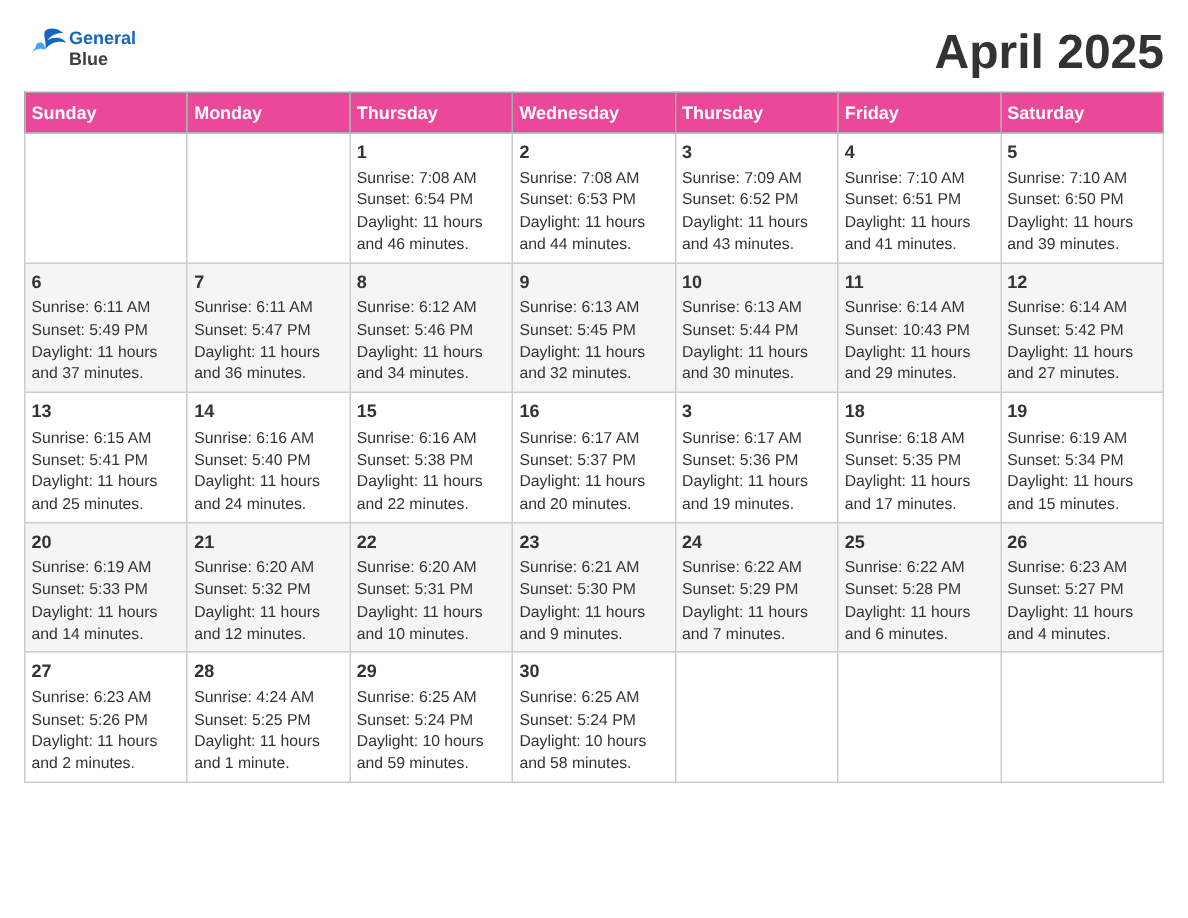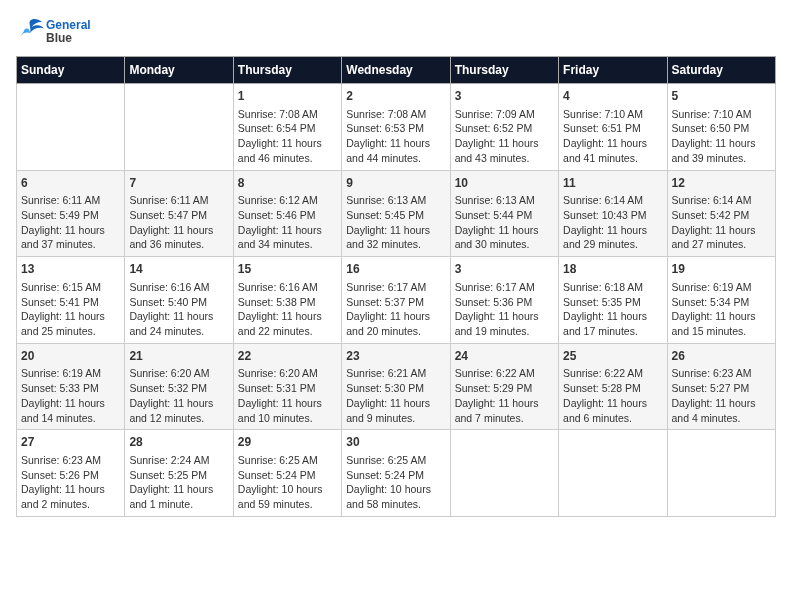--- a/index.html
+++ b/index.html
@@ -45,21 +45,21 @@
     .location-title {
       font-size: 14px;
       color: #444;
     }
     table {
       width: 100%;
       border-collapse: collapse;
       font-size: 11px;
     }
     thead th {
-      background-color: #0f172a;
+      background-color: #ec4899;
       color: #fff;
       padding: 6px 4px;
       text-align: left;
       font-size: 12px;
       font-weight: bold;
       border: 1px solid #aaa;
     }
     tbody td {
       border: 1px solid #ccc;
       vertical-align: top;
@@ -101,20 +101,21 @@
       </svg>
     </div>
     <div>
       <div class="logo-text">
         <span>General</span><br>
         <span style="color:#404040">Blue</span>
       </div>
     </div>
   </div>
   <div class="title-area">
+    <div class="month-title">April 2025</div>
   </div>
 </div>
 
 <table>
   <thead>
     <tr>
     <th>Sunday</th>
         <th>Monday</th>
         <th>Thursday</th>
         <th>Wednesday</th>
@@ -292,21 +293,21 @@
       </tr>
       <tr>
         <td>
           <span class="day-number">27</span>
           <div>Sunrise: 6:23 AM</div>
           <div>Sunset: 5:26 PM</div>
           <div>Daylight: 11 hours and 2 minutes.</div>
         </td>
         <td>
           <span class="day-number">28</span>
-          <div>Sunrise: 2:24 AM</div>
+          <div>Sunrise: 4:24 AM</div>
           <div>Sunset: 5:25 PM</div>
           <div>Daylight: 11 hours and 1 minute.</div>
         </td>
         <td>
           <span class="day-number">29</span>
           <div>Sunrise: 6:25 AM</div>
           <div>Sunset: 5:24 PM</div>
           <div>Daylight: 10 hours and 59 minutes.</div>
         </td>
         <td>

